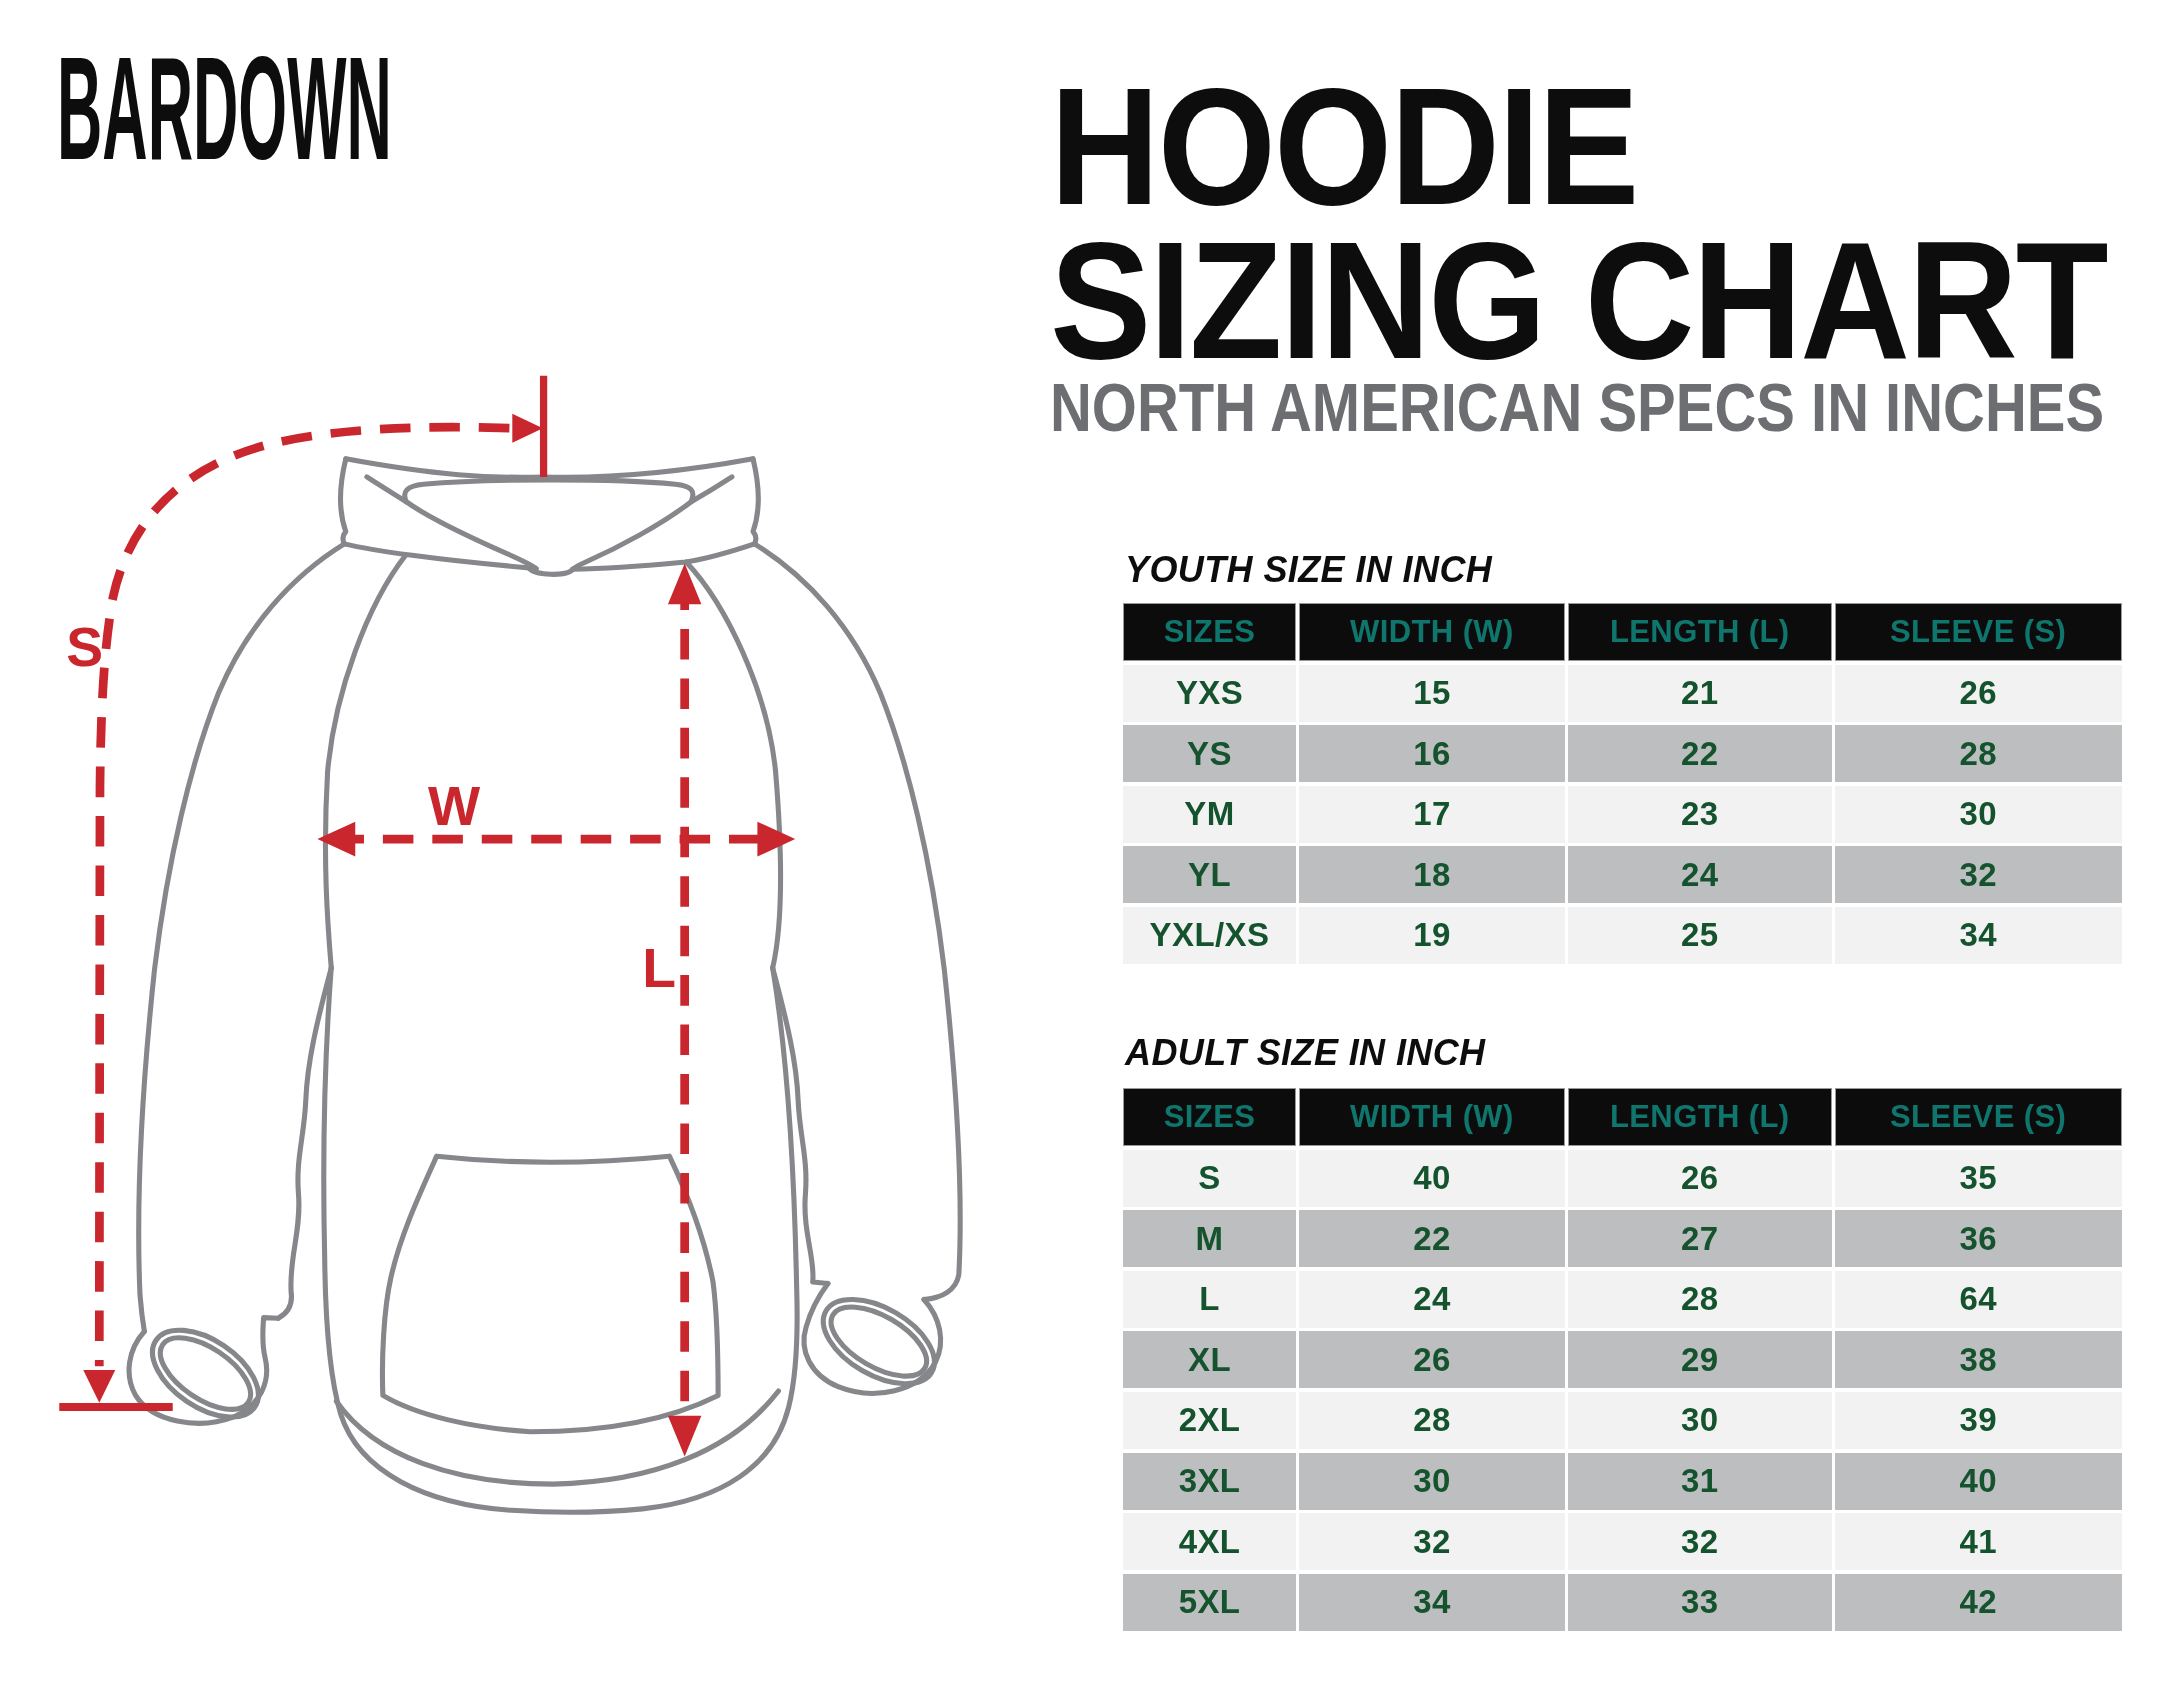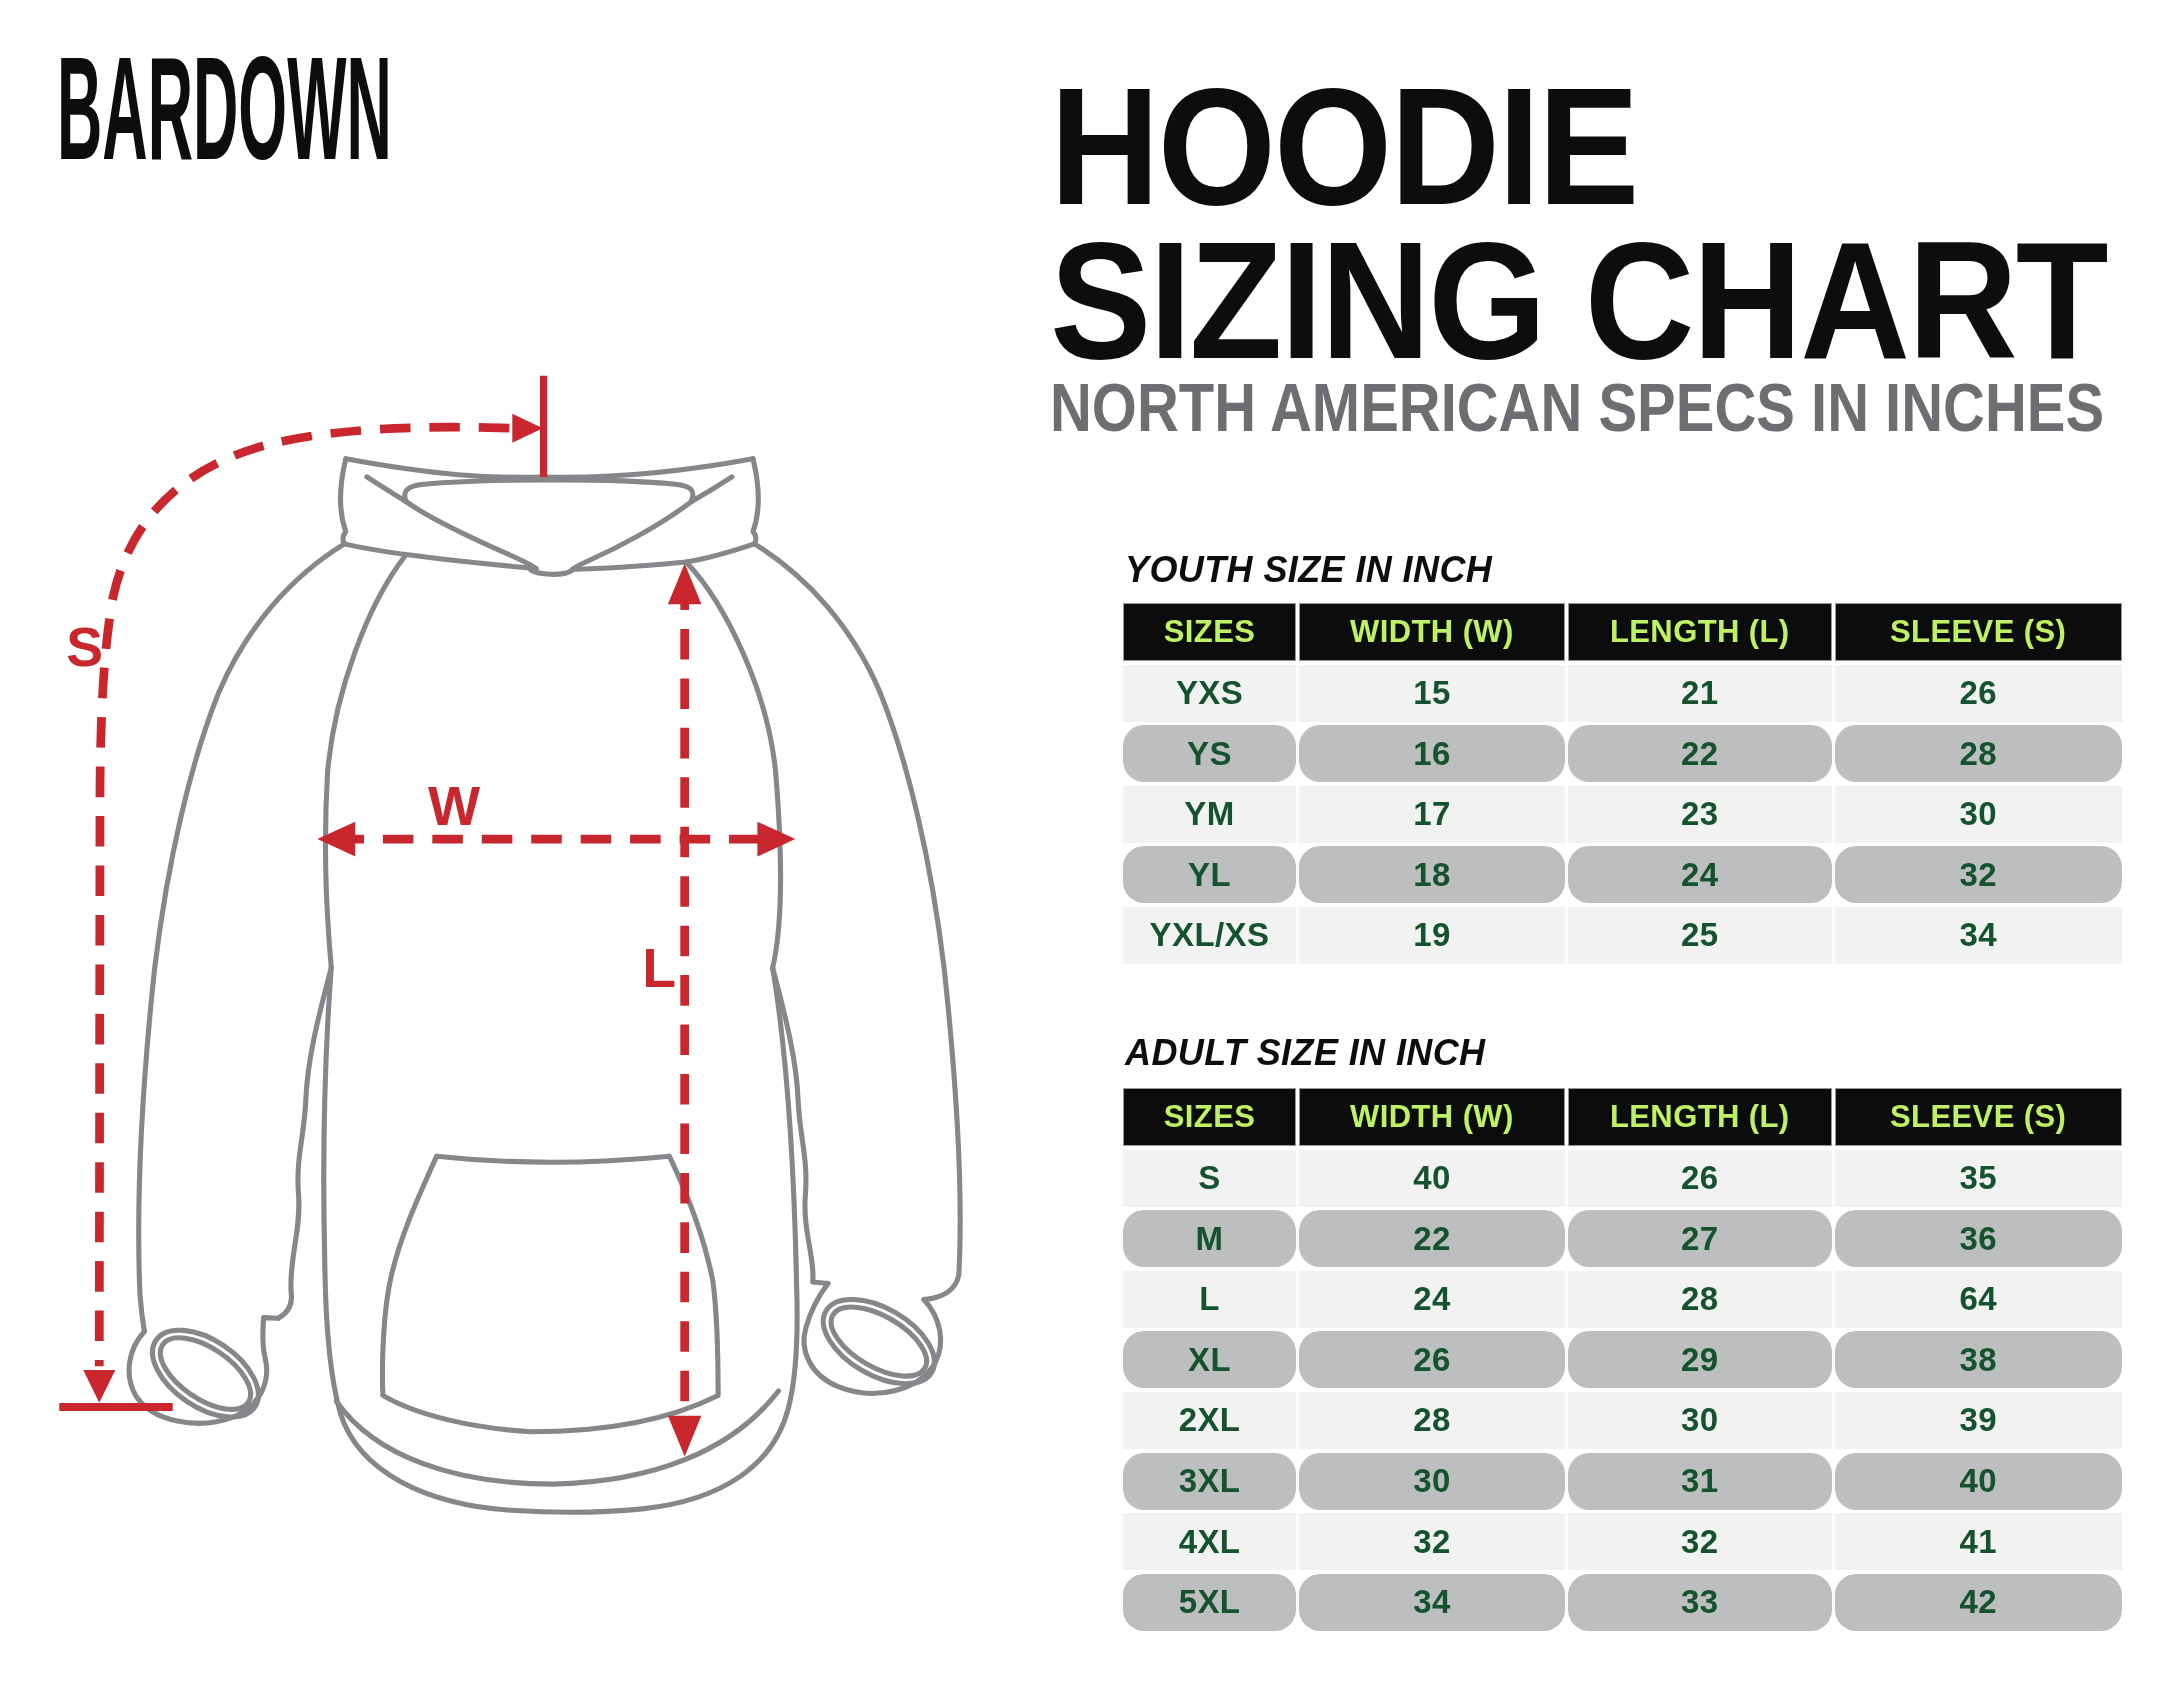--- a/index.html
+++ b/index.html
@@ -29,28 +29,28 @@
   
   .sizing-grid{
     position:absolute;left:1123px;display:grid;
     grid-template-columns:173px 266px 264px 287px;
     grid-template-rows:58px;grid-auto-rows:57px;
     row-gap:3.6px;column-gap:2.9px;background:#ffffff;
   }
   .sizing-grid.youth{top:603px;}
   .sizing-grid.adult{top:1088px;}
   .hcell{
-    background:#0c0c0c;color:#bef264;display:flex;align-items:center;justify-content:center;
+    background:#0c0c0c;color:#0f766e;display:flex;align-items:center;justify-content:center;
     font-size:31px;letter-spacing:0.4px;border:1.5px solid #97999b;box-sizing:border-box;
   }
   .cell{
     background:#f2f2f2;color:#14532d;display:flex;align-items:center;justify-content:center;
     font-size:33px;letter-spacing:0.4px;
   }
-  .cell.shaded{background:#bdbec0;border-radius:21px;}
+  .cell.shaded{background:#bdbec0;}
   
   .diagram{position:absolute;left:44px;top:364px;width:989px;height:1164px;}
   .diagram text{font-family:"Liberation Sans","DejaVu Sans",sans-serif;font-weight:bold;font-size:76px;}
 </style>
 </head>
 <body>
 
 <div class="page">
 
   <div class="logo">BARDOWN</div>

